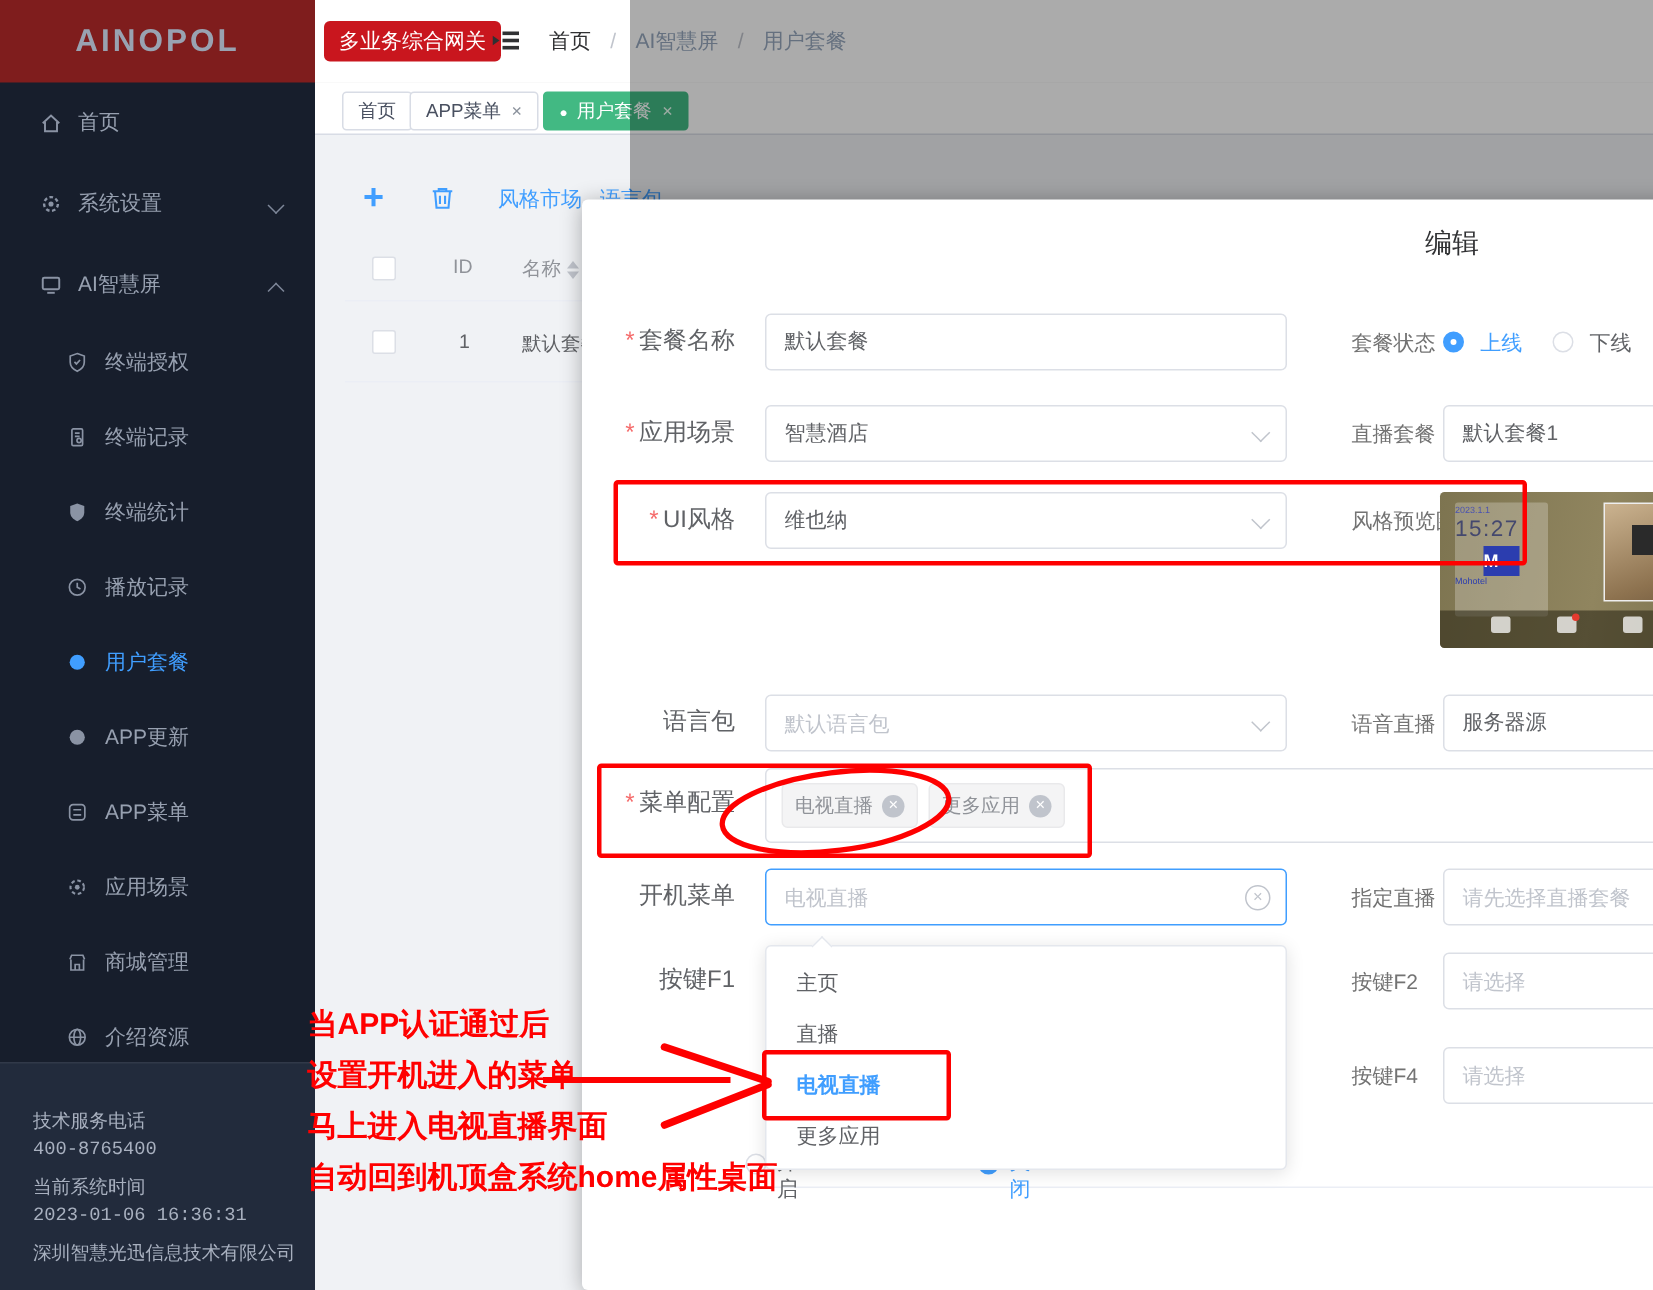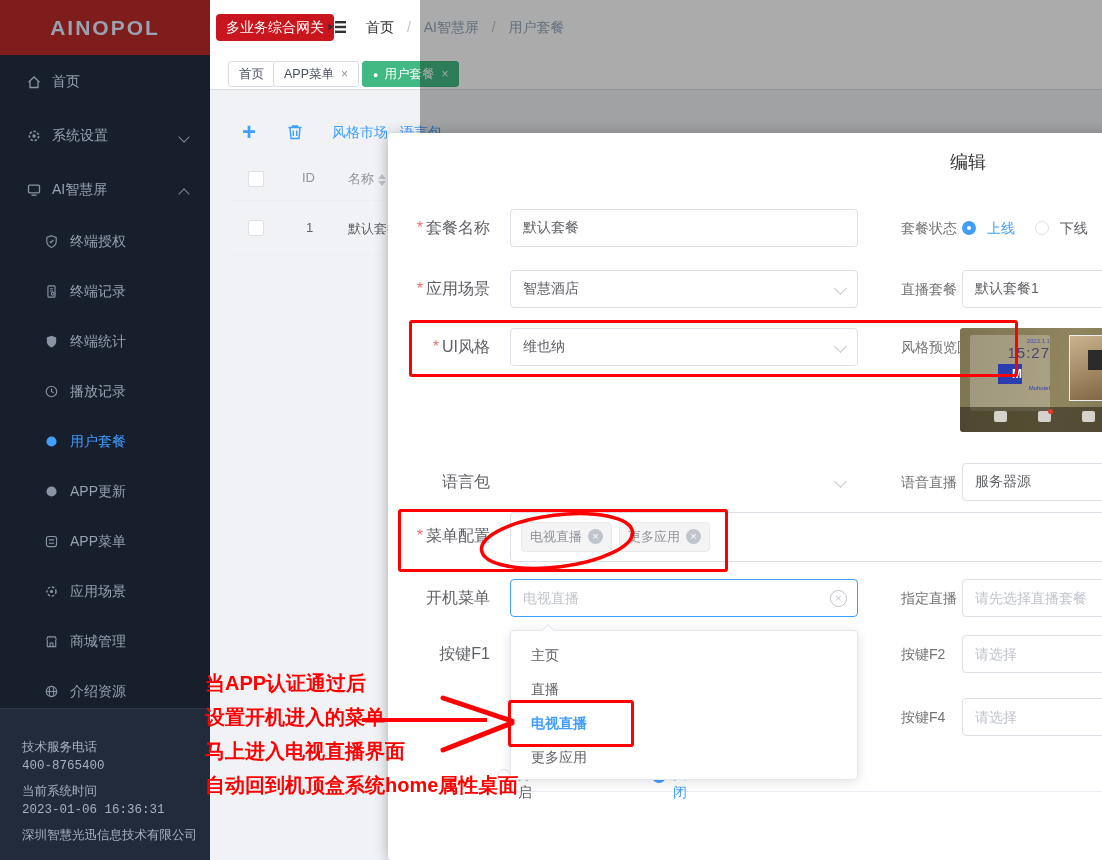--- a/index.html
+++ b/index.html
@@ -77,21 +77,21 @@
         box-shadow:0 2px 12px rgba(0,0,0,.12);z-index:6;box-sizing:border-box;padding-top:7px;}
   .drop:before{content:"";position:absolute;top:-5px;left:32px;width:9px;height:9px;background:#fff;border-left:1px solid #e4e7ed;
         border-top:1px solid #e4e7ed;transform:rotate(45deg);}
   .opt{height:34px;line-height:34px;padding-left:20px;font-size:14px;color:#606266;cursor:pointer;}
   .opt.sel{color:#409eff;font-weight:bold;}
   .hidrow{position:absolute;left:0;top:628px;height:30px;z-index:1;font-size:14px;}
   .mline{position:absolute;left:98px;right:20px;top:658px;border-top:1px solid #ebeef5;}
   
   .preview{position:absolute;left:572px;top:195px;width:236px;height:104px;border-radius:3px;overflow:hidden;
            background:linear-gradient(100deg,#7d7450,#90855f 45%,#6e6645);}
-  .pv-card{position:absolute;left:10px;top:7px;width:80px;height:76px;background:rgba(235,233,225,.30);border-radius:2px;text-align:right;}
+  .pv-card{position:absolute;left:10px;top:7px;width:62px;height:76px;background:rgba(235,233,225,.30);border-radius:2px;text-align:left;}
   .pv-date{font-size:6px;color:#4a52b0;margin-top:3px;}
   .pv-time{font-size:15px;color:#44486e;letter-spacing:1px;}
   .pv-m{width:24px;height:20px;background:#2b3daf;margin:3px auto 1px;color:#fff;font-size:12px;line-height:20px;font-weight:bold;}
   .pv-brand{font-size:6px;color:#2b3daf;}
   .pv-photo{position:absolute;right:5px;top:7px;width:120px;height:64px;border:1px solid #eee;
             background:linear-gradient(160deg,#cbb390,#8d724f 60%,#5e4a33);}
   .pv-tv{position:absolute;left:18px;top:14px;width:34px;height:20px;background:#2a2a2a;}
   .pv-bar{position:absolute;bottom:0;left:0;right:0;height:25px;background:rgba(38,34,18,.55);}
   .pv-app{position:absolute;top:4px;width:13px;height:11px;background:rgba(255,255,255,.75);border-radius:2px;}
   .pv-dotr{position:absolute;width:5px;height:5px;border-radius:50%;background:#e53a2e;top:2px;}
@@ -312,20 +312,21 @@
       <div class="pv-bar">
         <span class="pv-app" style="left:34px;"></span>
         <span class="pv-app" style="left:78px;"></span>
           <span class="pv-dotr" style="left:88px;"></span>
         <span class="pv-app" style="left:122px;"></span>
 
       </div>
     </div>
 
     <div class="flabel" style="top:330px;">语言包</div>
+    <input class="inp" style="top: 330px;" placeholder="默认语言包">
     <span class="selchev" style="left:448px;top:344px;"></span>
     <div class="rlabel" style="top:330px;">语音直播</div>
     <input class="inp rinp" style="top: 330px;" value="服务器源">
 
     <div class="flabel" style="top:384px;"><span class="req">*</span><span>菜单配置</span></div>
     <div class="tags">
       <span class="tag" style="left:10px;"><span>电视直播</span><span class="tagx">×</span></span>
       <span class="tag" style="left:108px;"><span>更多应用</span><span class="tagx">×</span></span>
     </div>
 

